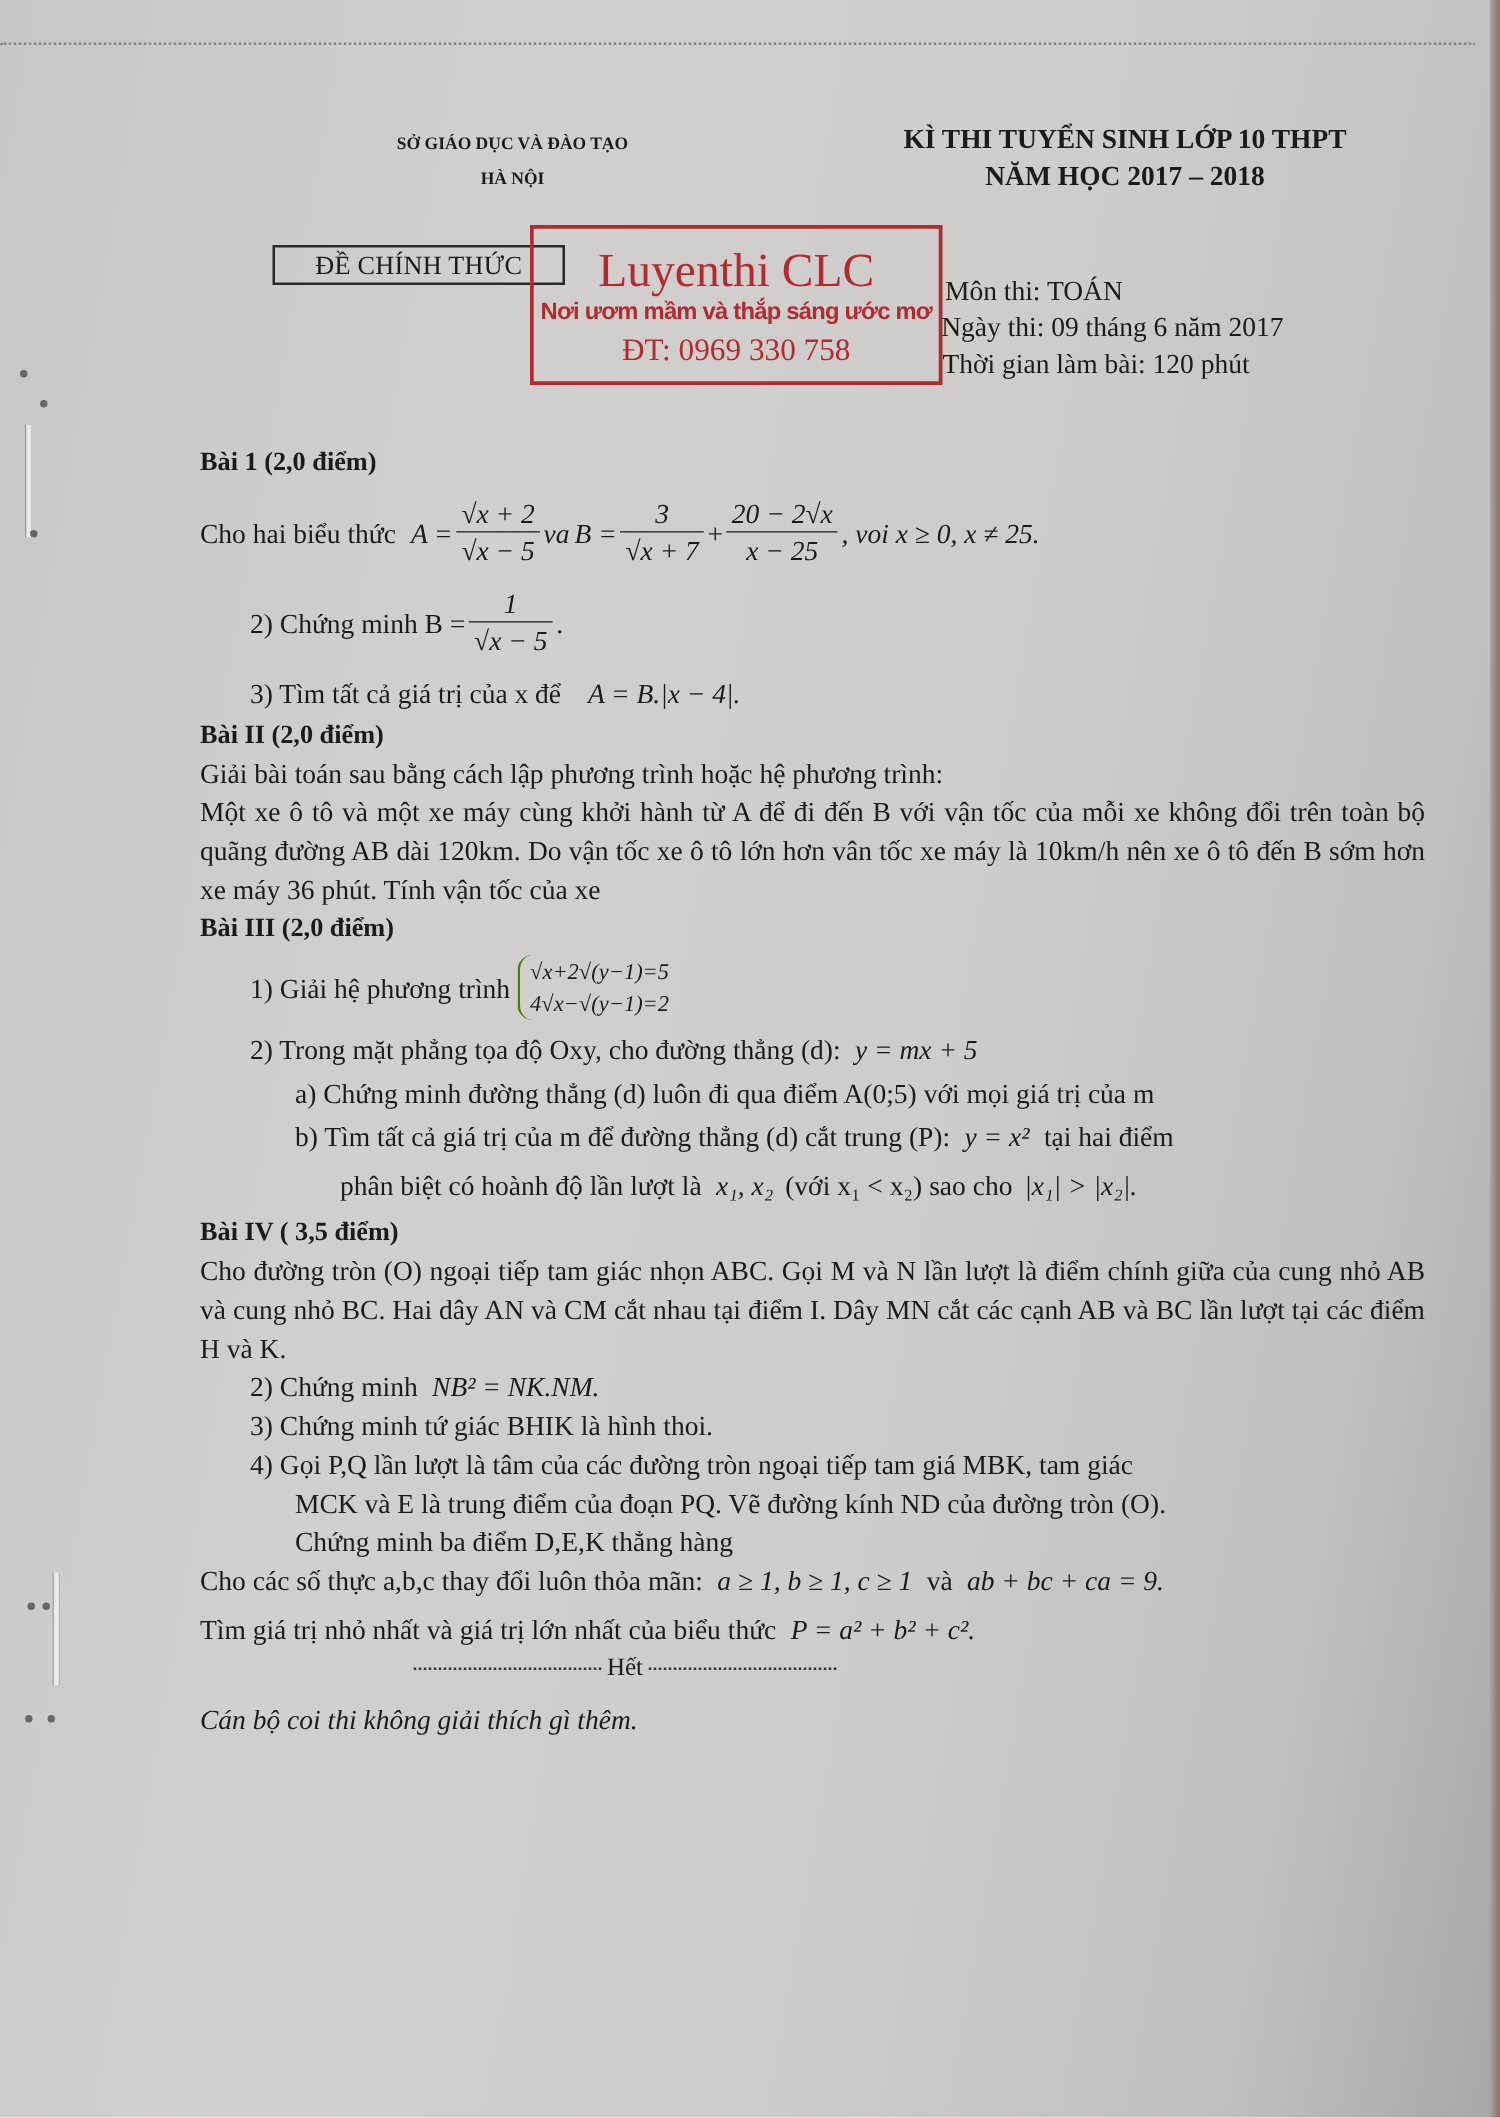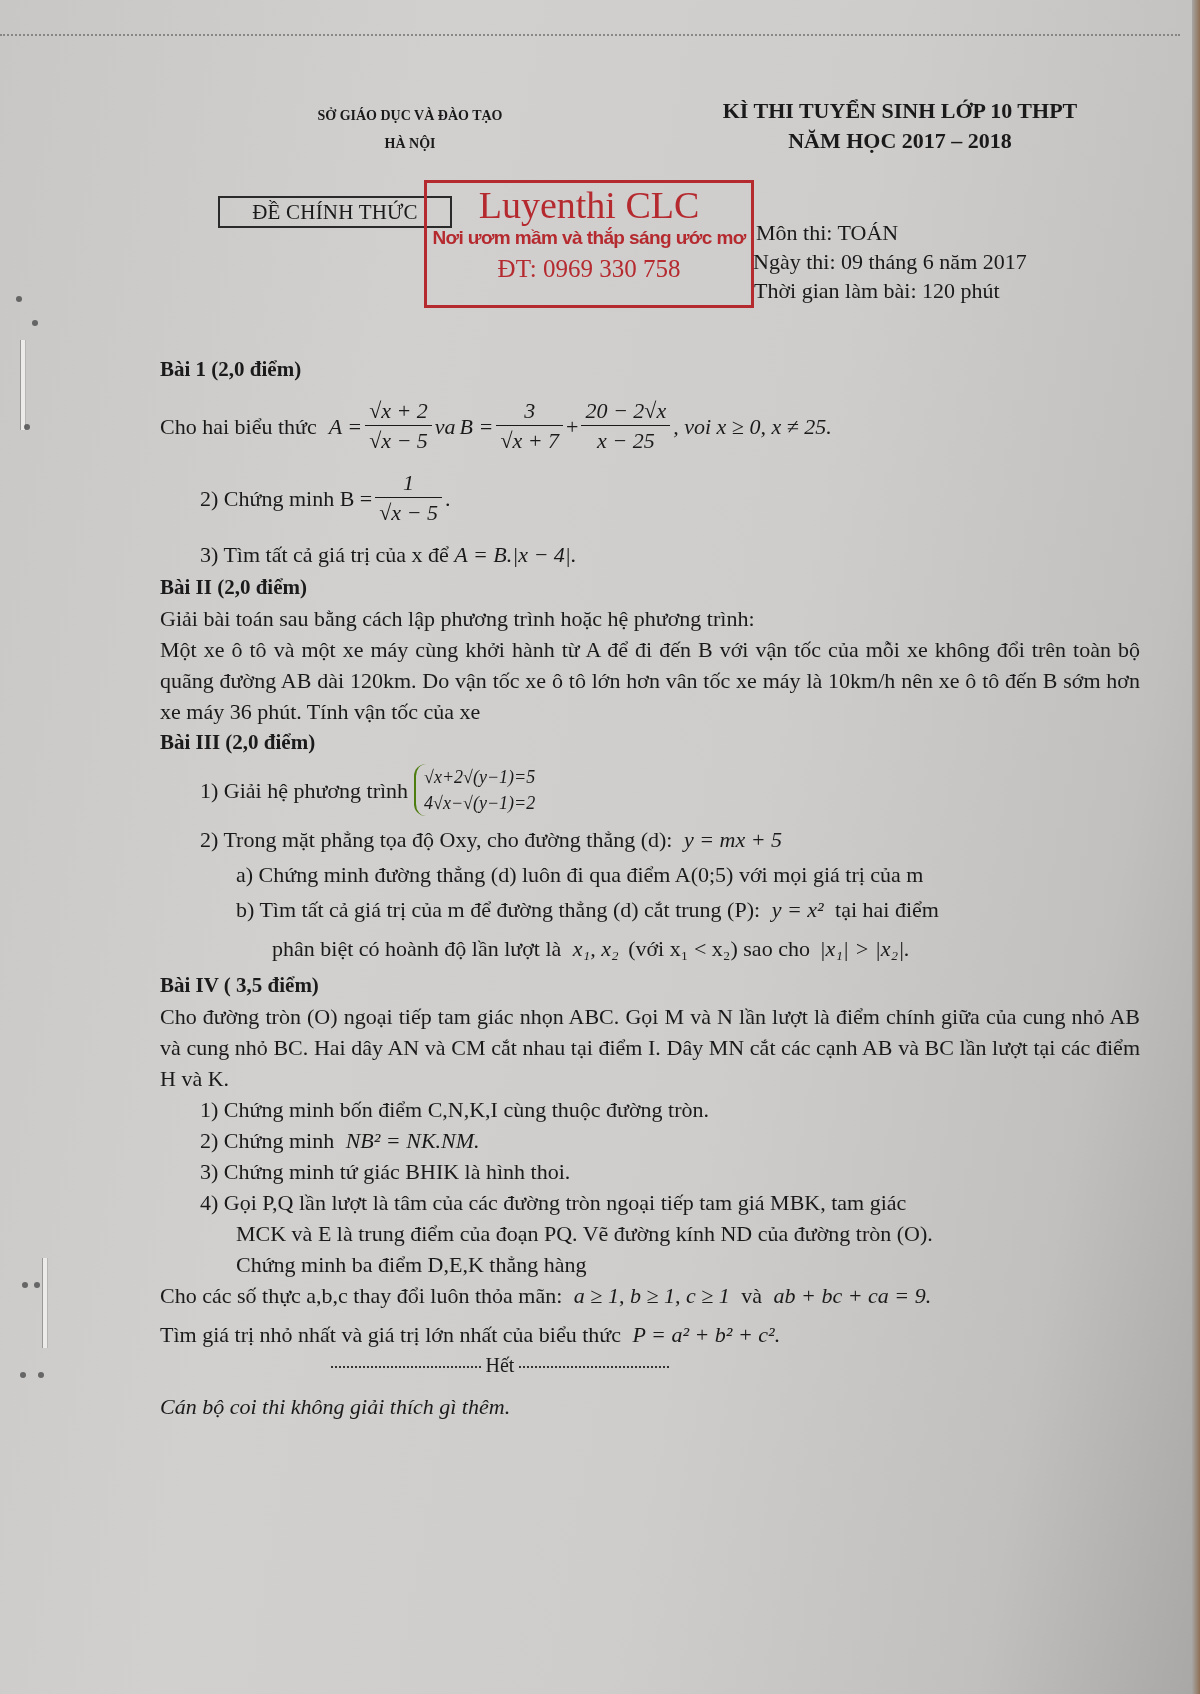--- a/index.html
+++ b/index.html
@@ -26,21 +26,21 @@
   .hdr-right { position: absolute; left: 680px; top: 96px; width: 440px; text-align: center; font-weight: bold; font-size: 22px; line-height: 30px; }
 
   .official-box {
     position: absolute; left: 218px; top: 196px; width: 234px; height: 32px;
     border: 2px solid #2a2a2a; font-size: 21px; text-align: center; line-height: 28px; letter-spacing: 0.2px;
   }
   .stamp {
     position: absolute; left: 424px; top: 180px; width: 330px; height: 128px;
     border: 3px solid #b52a2f; color: #b52a2f; text-align: center;
   }
-  .stamp .s-title { font-size: 38px; line-height: 44px; margin-top: 0; }
+  .stamp .s-title { font-size: 38px; line-height: 44px; margin-top: 12px; }
   .stamp .s-sub { font-size: 19px; font-weight: bold; line-height: 22px; font-family: "Liberation Sans Narrow", "Liberation Sans", sans-serif; letter-spacing: -0.6px; }
   .stamp .s-phone { font-size: 25px; line-height: 40px; }
 
   .exam-info { position: absolute; left: 756px; top: 218px; font-size: 22px; line-height: 29px; }
   .exam-info div:nth-child(2) { margin-left: -3px; }
   .exam-info div:nth-child(3) { margin-left: -2px; }
 
   .body { position: absolute; left: 160px; top: 354px; width: 980px; font-size: 22px; line-height: 31px; }
   .h { font-weight: bold; font-size: 21px; }
   .it { font-style: italic; }
@@ -126,21 +126,21 @@
     <div class="ind1 row-q2">
       <span>2)  Chứng minh B =</span>
       <span class="frac it">
         <span class="num">1</span>
         <span class="den">√x − 5</span>
       </span>
       <span>.</span>
     </div>
     <div class="ind1" style="margin-top:4px;">
       <span>3)  Tìm tất cả giá trị của x để</span>
-      <span class="it" style="margin-left:0;">A = B.|x − 4|.</span>
+      <span class="it" style="margin-left:16px;">A = B.|x − 4|.</span>
     </div>
 
     <div class="h" style="margin-top:2px;">Bài II (2,0 điểm)</div>
     <div>Giải bài toán sau bằng cách lập phương trình hoặc hệ phương trình:</div>
     <div class="just">Một xe ô tô và một xe máy cùng khởi hành từ A để đi đến B với vận tốc của mỗi xe không đổi trên toàn bộ quãng đường AB dài 120km. Do vận tốc xe ô tô lớn hơn vân tốc xe máy là 10km/h nên xe ô tô đến B sớm hơn xe máy 36 phút. Tính vận tốc của xe</div>
 
     <div class="h">Bài III (2,0 điểm)</div>
     <div class="ind1" style="display:flex; align-items:center; height:64px;">
       <span>1)  Giải hệ phương trình</span>
       <span class="sys it">
@@ -161,21 +161,20 @@
     <div class="ind3" style="margin-top:8px;">
       <span>phân biệt có hoành độ lần lượt là</span>
       <span class="it" style="margin-left:6px;">x₁, x₂</span>
       <span style="margin-left:4px;">(với x₁ &lt; x₂)</span>
       <span>sao cho</span>
       <span class="it" style="margin-left:4px;">|x₁| &gt; |x₂|.</span>
     </div>
 
     <div class="h" style="margin-top:6px;">Bài IV ( 3,5 điểm)</div>
     <div class="just">Cho đường tròn (O) ngoại tiếp tam giác nhọn ABC. Gọi M và N lần lượt là điểm chính giữa của cung nhỏ AB và cung nhỏ BC. Hai dây AN và CM cắt nhau tại điểm I. Dây MN cắt các cạnh AB và BC lần lượt tại các điểm H và K.</div>
-    <div class="ind1">1)  Chứng minh bốn điểm C,N,K,I cùng thuộc đường tròn.</div>
     <div class="ind1">
       <span>2)  Chứng minh</span>
       <span class="it" style="margin-left:6px;">NB² = NK.NM.</span>
     </div>
     <div class="ind1">3)  Chứng minh tứ giác BHIK là hình thoi.</div>
     <div class="ind1">4)  Gọi P,Q lần lượt là tâm của các đường tròn ngoại tiếp tam giá MBK, tam giác</div>
     <div class="ind2" style="margin-left:76px;">MCK và E là trung điểm của đoạn PQ. Vẽ đường kính ND của đường tròn (O).</div>
     <div class="ind2" style="margin-left:76px;">Chứng minh ba điểm D,E,K thẳng hàng</div>
 
     <div>

